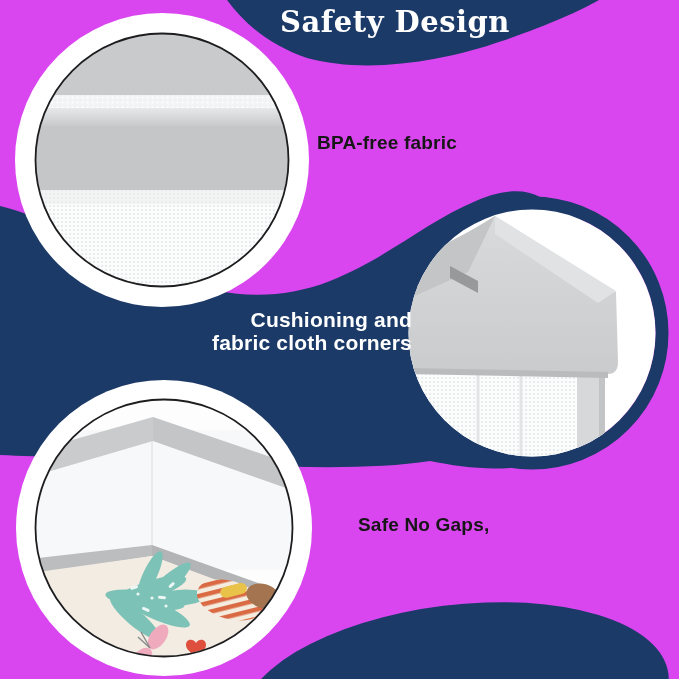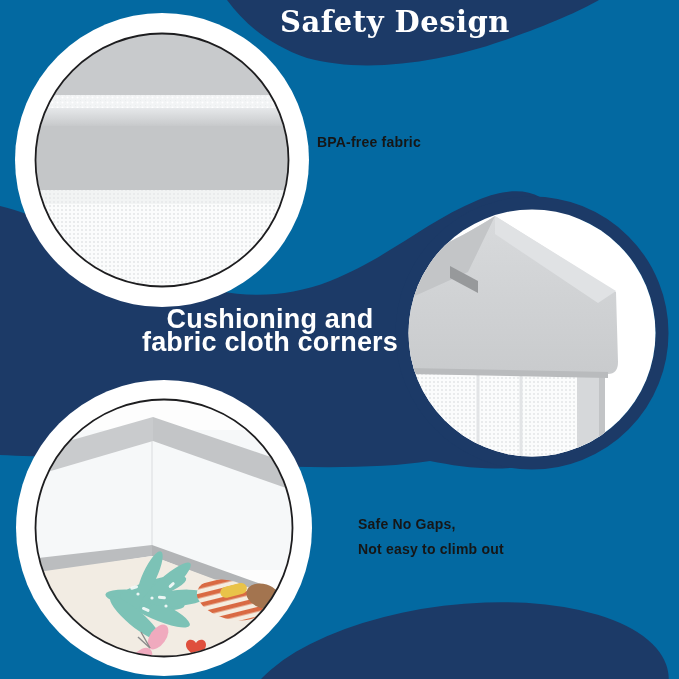--- a/index.html
+++ b/index.html
@@ -3,40 +3,40 @@
 <meta charset="utf-8">
 <style>
   :root{
     --c-navy:#1c3a67;
     --c-heading_text:#ffffff;
     --c-body_text:#161616;
   }
   html,body{margin:0;padding:0;background:#ffffff;}
   .stage{
     position:relative;width:679px;height:679px;overflow:hidden;
-    background:#0369a1;font-family:"Liberation Sans",sans-serif;
+    background:#d946ef;font-family:"Liberation Sans",sans-serif;
   }
   .stage svg{position:absolute;inset:0;}
   .navy{fill:var(--c-navy);}
   .overlay{position:absolute;margin:0;}
   .banner-title{
     left:250px;top:5px;width:290px;text-align:center;
     font-family:"DejaVu Serif",serif;font-weight:bold;
     font-size:29px;line-height:34px;color:var(--c-heading_text);
     letter-spacing:0.5px;white-space:nowrap;
   }
   .caption-dark{
-    color:var(--c-body_text);font-weight:bold;font-size:14px;line-height:25px;
+    color:var(--c-body_text);font-weight:bold;font-size:19px;line-height:25px;
     letter-spacing:0.2px;
   }
   .cap-fabric{left:317px;top:130px;width:220px;}
   .cap-safety{left:318px;top:512px;width:260px;margin-left:40px;}
   .cap-corners{
-    left:128px;top:308px;width:284px;text-align:center;
-    color:var(--c-heading_text);font-weight:bold;font-size:27px;line-height:23px;
+    left:128px;top:308px;width:284px;text-align:right;
+    color:var(--c-heading_text);font-weight:bold;font-size:21px;line-height:23px;
     letter-spacing:0.2px;
   }
 </style>
 </head>
 <body>
 
 <div class="stage">
 
   <svg width="679" height="679" viewBox="0 0 679 679">
     <defs>
@@ -182,15 +182,15 @@
     </g>
     <circle cx="164" cy="528" r="128.5" fill="none" stroke="#1d1d1f" stroke-width="1.8"></circle>
   </svg>
 
   <p class="overlay banner-title">Safety Design</p>
 
   <p class="overlay caption-dark cap-fabric">BPA-free fabric</p>
 
   <p class="overlay cap-corners"><span>Cushioning and</span><br><span>fabric cloth corners</span></p>
 
-  <p class="overlay caption-dark cap-safety"><span>Safe No Gaps,</span><br><span>Not easy to climb out</span></p>
+  <p class="overlay caption-dark cap-safety"><span>Safe No Gaps,</span><br></p>
 
 </div>
 
 </body></html>

